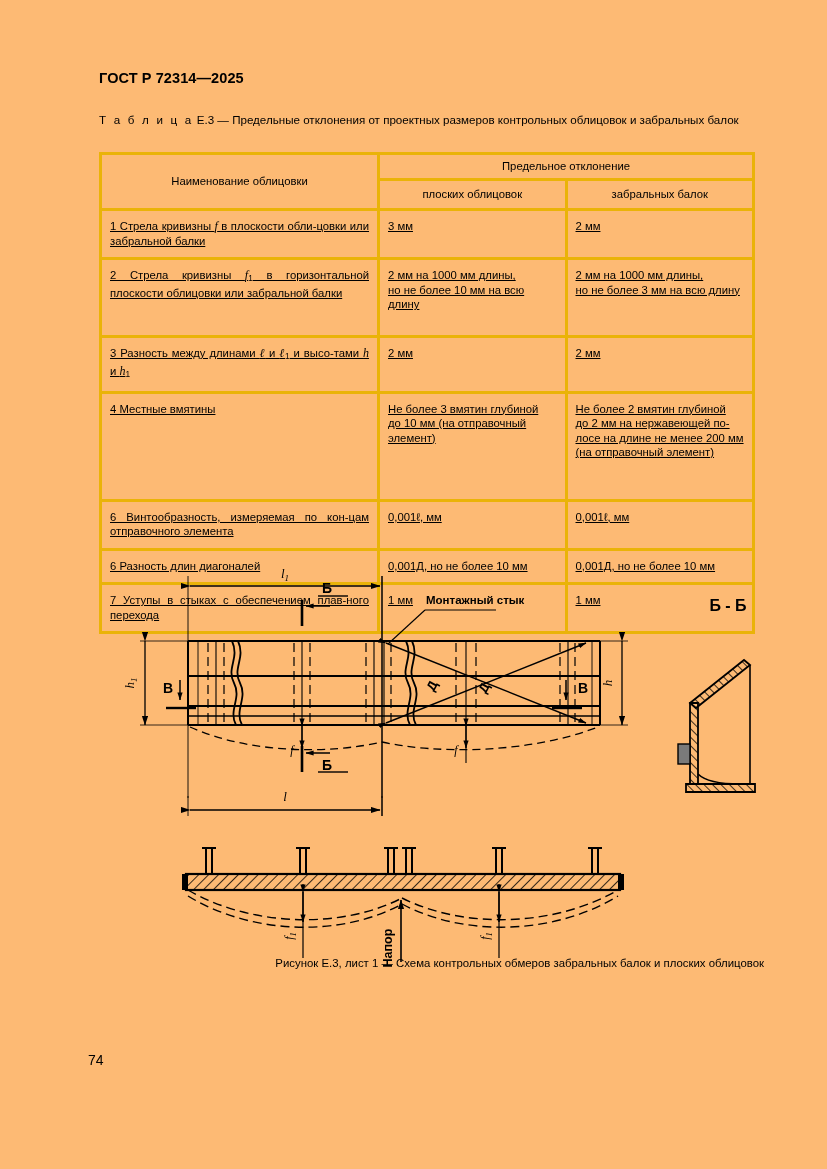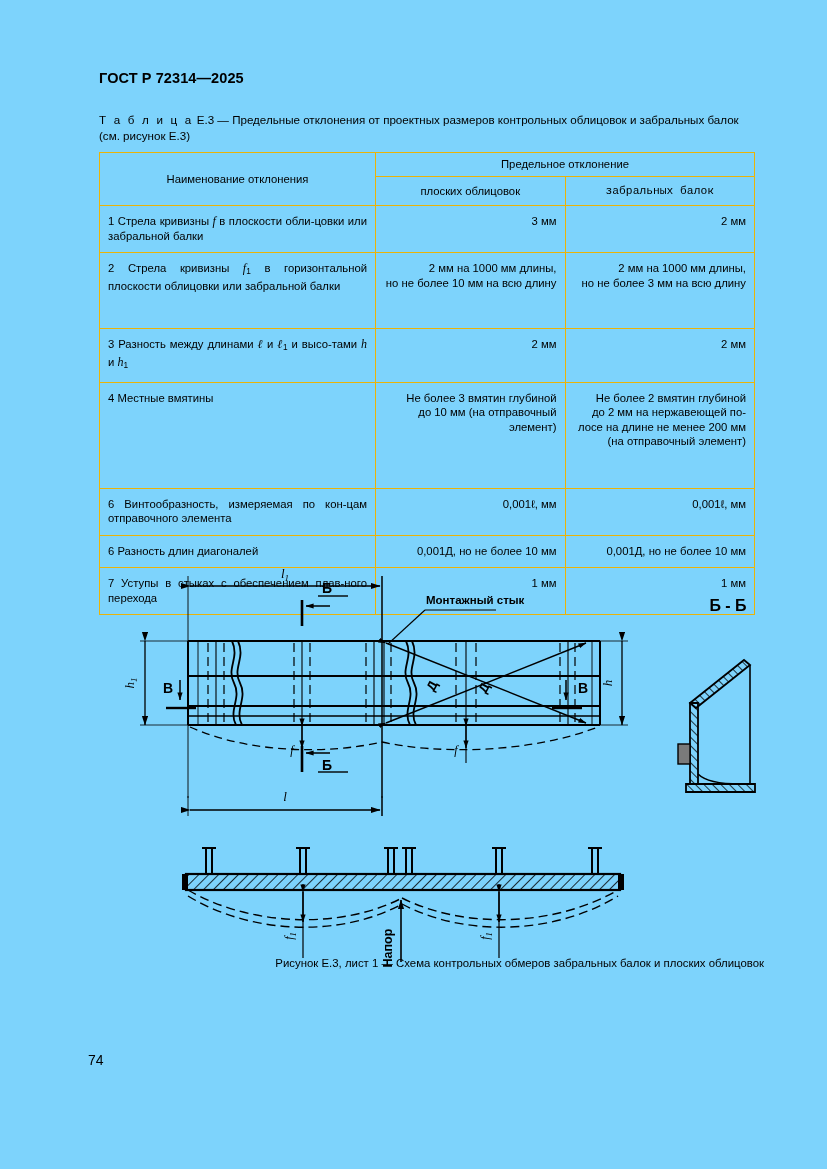--- a/index.html
+++ b/index.html
@@ -9,21 +9,21 @@
     background: #ffffff;
   }
   body {
     font-family: "Liberation Sans", "DejaVu Sans", sans-serif;
     color: #000000;
   }
   #page {
     position: relative;
     width: 827px;
     height: 1169px;
-    background: #7dd3fc;
+    background: #fdba74;
     overflow: hidden;
   }
 
   
   .running-head {
     position: absolute;
     left: 99px;
     top: 70px;
     font-size: 14.5px;
     font-weight: bold;
@@ -53,53 +53,54 @@
     position: absolute;
     left: 99px;
     top: 152px;
     width: 656px;
     border-collapse: collapse;
     font-size: 11.3px;
     line-height: 14.6px;
     table-layout: fixed;
   }
   .data-table td, .data-table th {
-    border: 1px solid #eab308;
+    border: 3px solid #eab308;
     padding: 0;
     font-weight: normal;
     vertical-align: top;
   }
   .data-table thead th {
     text-align: center;
     vertical-align: middle;
   }
   .th-name {
     width: 259px;
     height: 52px;
     padding: 0 8px !important;
   }
   .th-group {
     height: 23px;
   }
   .th-sub {
     height: 27px;
   }
   .col-mid { width: 198px; }
-  .col-right { width: 197px; font-family: Liberation Mono, monospace; }
+  .col-right { width: 197px; }
 
   .data-table tbody td {
     padding: 8px 8px 9px 8px !important;
+    text-decoration: underline;
   }
   .cell-name {
     text-align: justify;
     text-align-last: left;
     hyphens: manual;
   }
   .cell-val {
-    text-align: right;
+    text-align: left;
   }
   .row-tall td { height: 58px; }
   .row-xtall td { height: 88px; }
 
   
   .mv { font-style: italic; font-family: "Liberation Serif", serif; font-size: 12px; }
   .sub { font-size: 8.3px; vertical-align: -0.25em; font-style: normal; }
 
   
   #figure {
@@ -132,27 +133,26 @@
 <body>
 
 <div id="page">
 
   <div class="running-head">ГОСТ Р 72314—2025</div>
 
   <div class="table-caption">
     <span class="tword">Т а б л и ц а</span>
     <span>Е.3</span>
     <span>— Предельные отклонения от проектных размеров контрольных облицовок и забральных балок</span>
-    <span class="cap-line2">(см. рисунок Е.3)</span>
   </div>
 
   <table class="data-table">
     <thead>
       <tr>
-        <th class="th-name" rowspan="2">Наименование отклонения</th>
+        <th class="th-name" rowspan="2">Наименование облицовки</th>
         <th class="th-group" colspan="2">Предельное отклонение</th>
       </tr>
       <tr>
         <th class="th-sub col-mid">плоских облицовок</th>
         <th class="th-sub col-right">забральных балок</th>
       </tr>
     </thead>
     <tbody>
         <tr>
           <td class="cell-name">1  Стрела кривизны <i class="mv">f</i> в плоскости обли-цовки или забральной балки</td>

